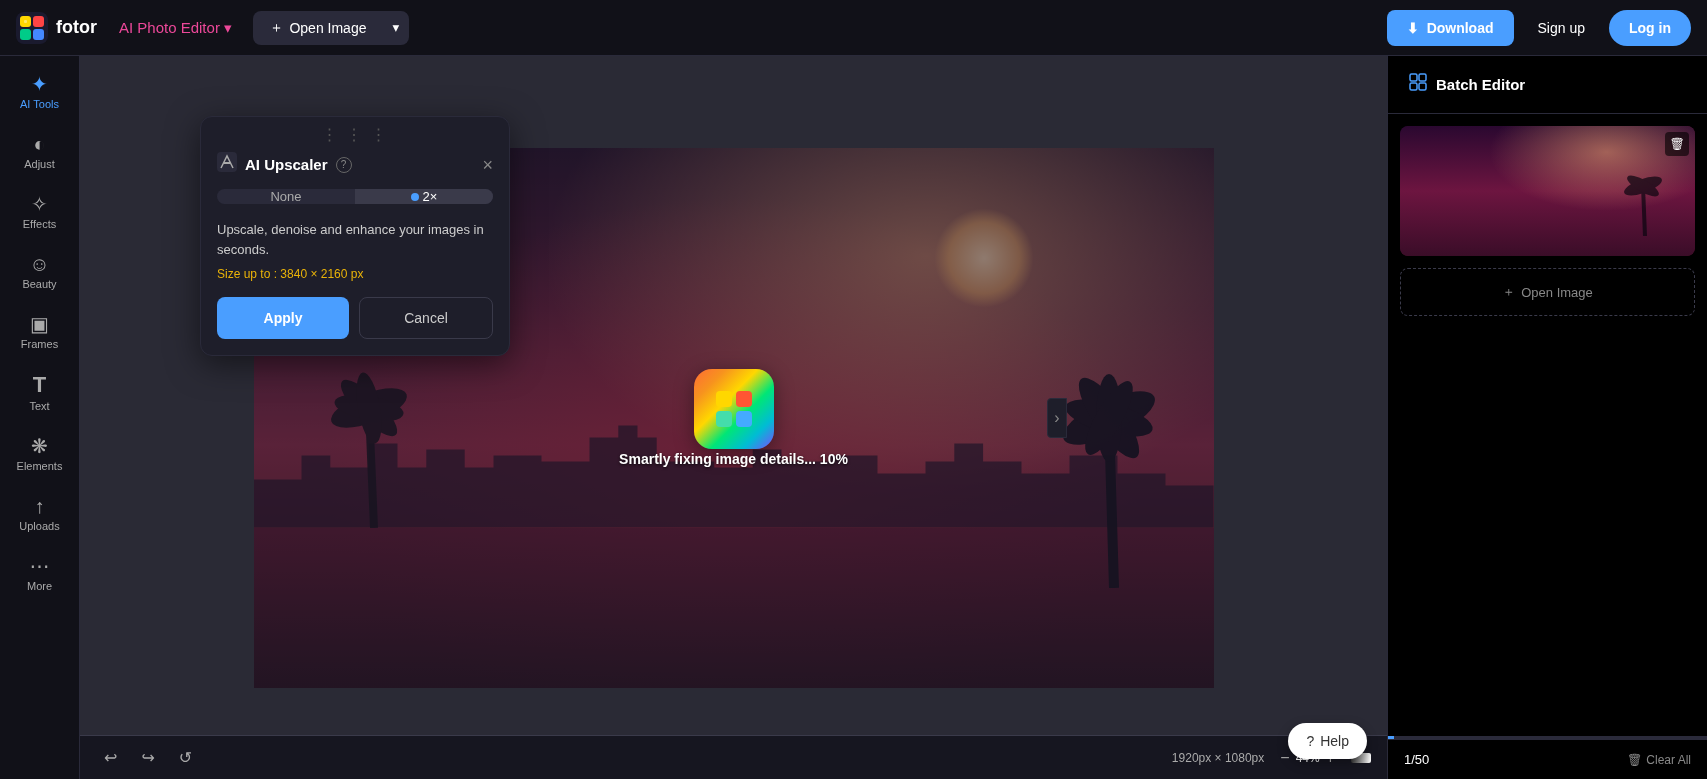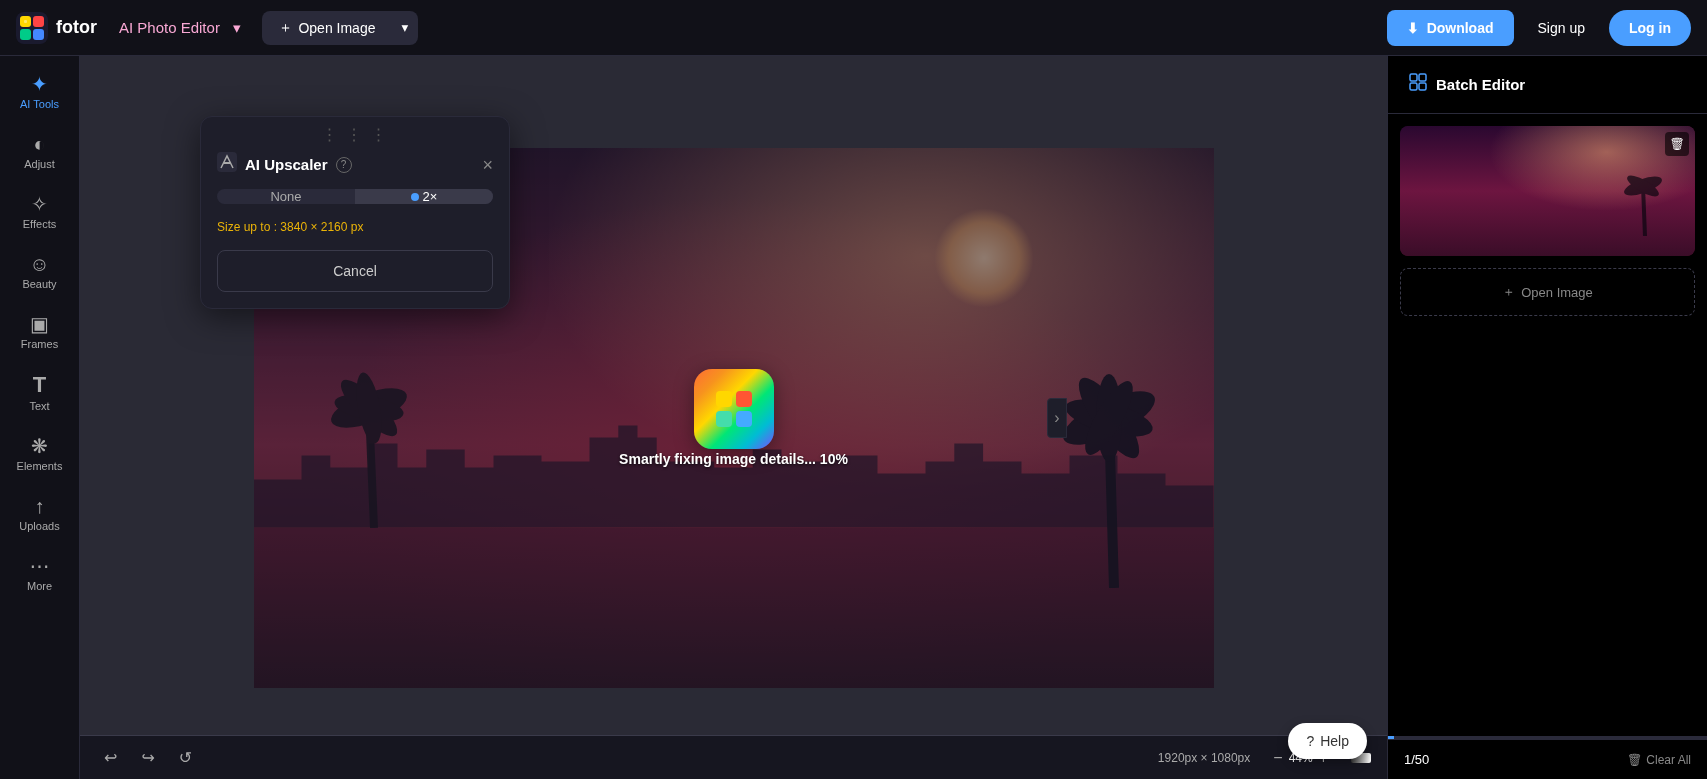--- a/index.html
+++ b/index.html
@@ -9,22 +9,22 @@
     .header {
       display: flex; align-items: center; justify-content: space-between;
       background: #111118; height: 56px; padding: 0 16px;
       border-bottom: 1px solid #2a2a3a; position: relative; z-index: 100;
     }
     .header-left { display: flex; align-items: center; gap: 12px; }
     .logo { display: flex; align-items: center; gap: 8px; }
     .logo-icon { width: 32px; height: 32px; }
     .logo-text { font-size: 18px; font-weight: 600; color: #fff; }
     .app-name-btn {
-      display: flex; align-items: center; gap: 13px;
-      background: transparent; border: none; color: #f9a8d4;
+      display: flex; align-items: center; gap: 4px;
+      background: transparent; border: none; color: #ec4899;
       font-size: 15px; cursor: pointer; padding: 6px 10px;
       border-radius: 6px;
     }
     .open-image-btn {
       display: flex; align-items: center; gap: 0;
       background: #2a2a3a; border: none; border-radius: 8px;
       overflow: hidden; cursor: pointer;
     }
     .open-image-main {
       display: flex; align-items: center; gap: 6px;
@@ -126,21 +126,21 @@
       position: absolute; bottom: 0; left: 0; right: 0;
       height: 44px; background: rgba(20,20,30,0.9);
       display: flex; align-items: center; justify-content: space-between;
       padding: 0 16px; border-top: 1px solid #3a3a4a;
     }
     .bottom-left { display: flex; gap: 8px; align-items: center; }
     .icon-btn {
       background: transparent; border: none; color: #aaa;
       font-size: 16px; cursor: pointer; padding: 4px 8px; border-radius: 4px;
     }
-    .bottom-right { display: flex; align-items: center; gap: 23px; }
+    .bottom-right { display: flex; align-items: center; gap: 16px; }
     .dimension-text { font-size: 12px; color: #aaa; }
     .zoom-controls { display: flex; align-items: center; gap: 6px; }
     .zoom-text { font-size: 12px; color: #fff; }
     .zoom-btn { background: transparent; border: none; color: #aaa; font-size: 16px; cursor: pointer; }
     .brightness-icon { width: 20px; height: 10px; background: linear-gradient(90deg, #333, #fff); border-radius: 2px; }
 
     
     .upscaler-panel {
       position: absolute; top: 60px; left: 120px;
       width: 310px; background: #1e1e2a;
@@ -410,24 +410,26 @@
           <span>None</span>
         </button>
         <button class="toggle-option active">
           <span class="toggle-option-2x">
             <span class="toggle-dot"></span>
             <span>2×</span>
           </span>
         </button>
       </div>
 
+      <p class="panel-desc">Upscale, denoise and enhance your images in seconds.</p>
       <p class="panel-size">Size up to : 3840 × 2160 px</p>
 
 
       <div class="action-row">
+        <button class="apply-btn">Apply</button>
         <button class="cancel-btn">Cancel</button>
       </div>
     </div>
 
     <div class="canvas-image">
       <div class="canvas-bg"></div>
       <div class="sun"></div>
       <div class="city"></div>
       <div class="water"></div>
 

